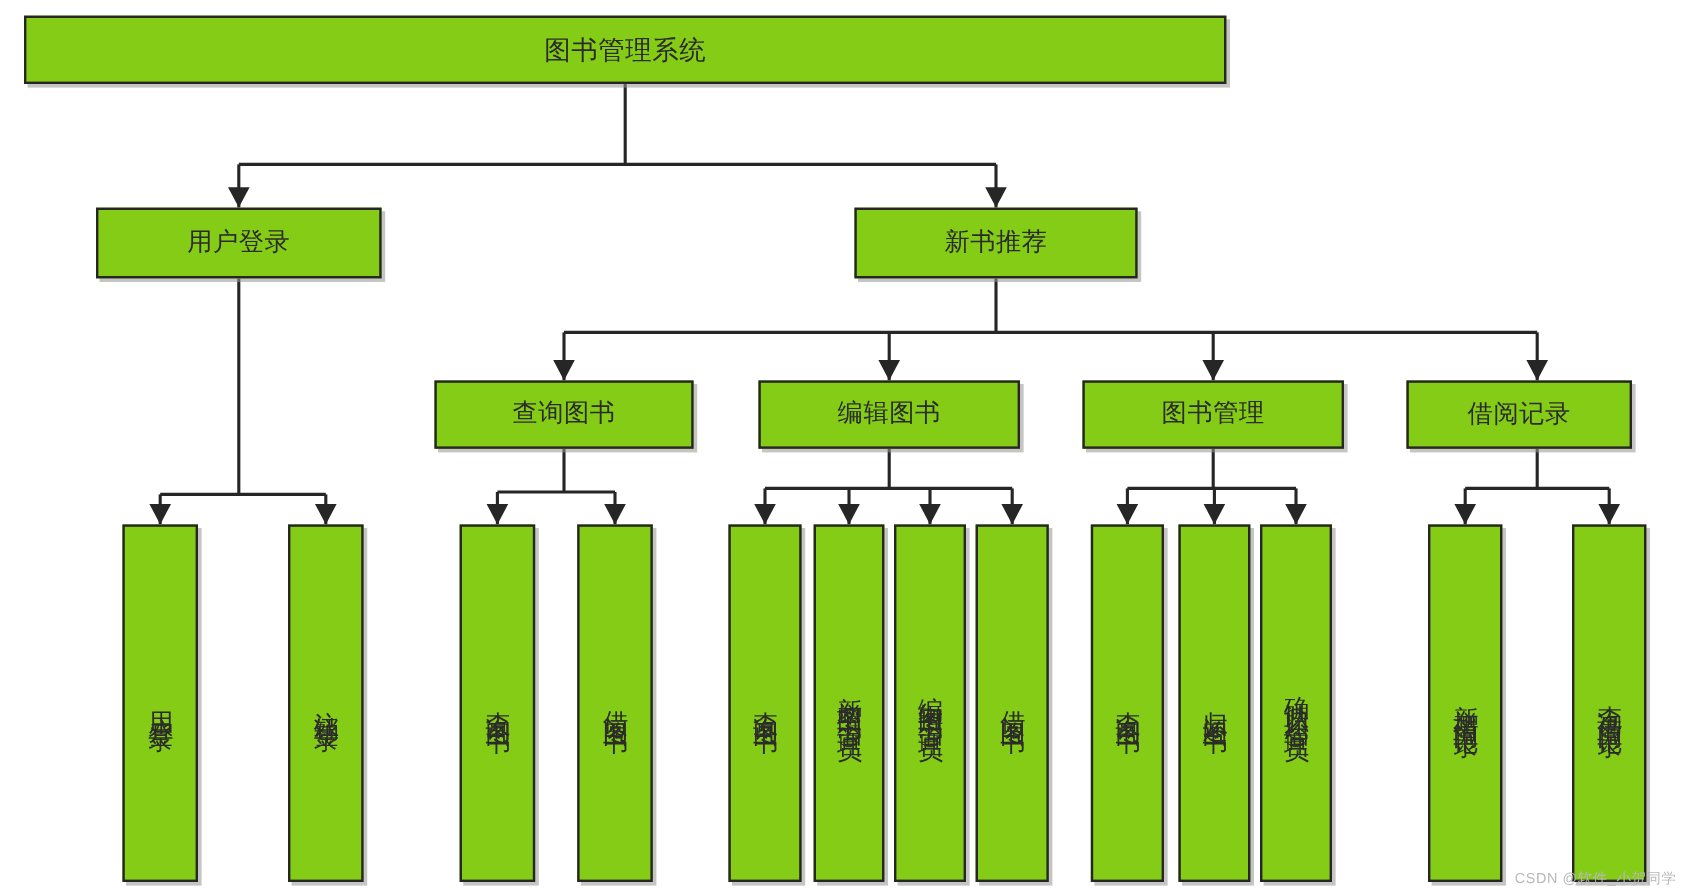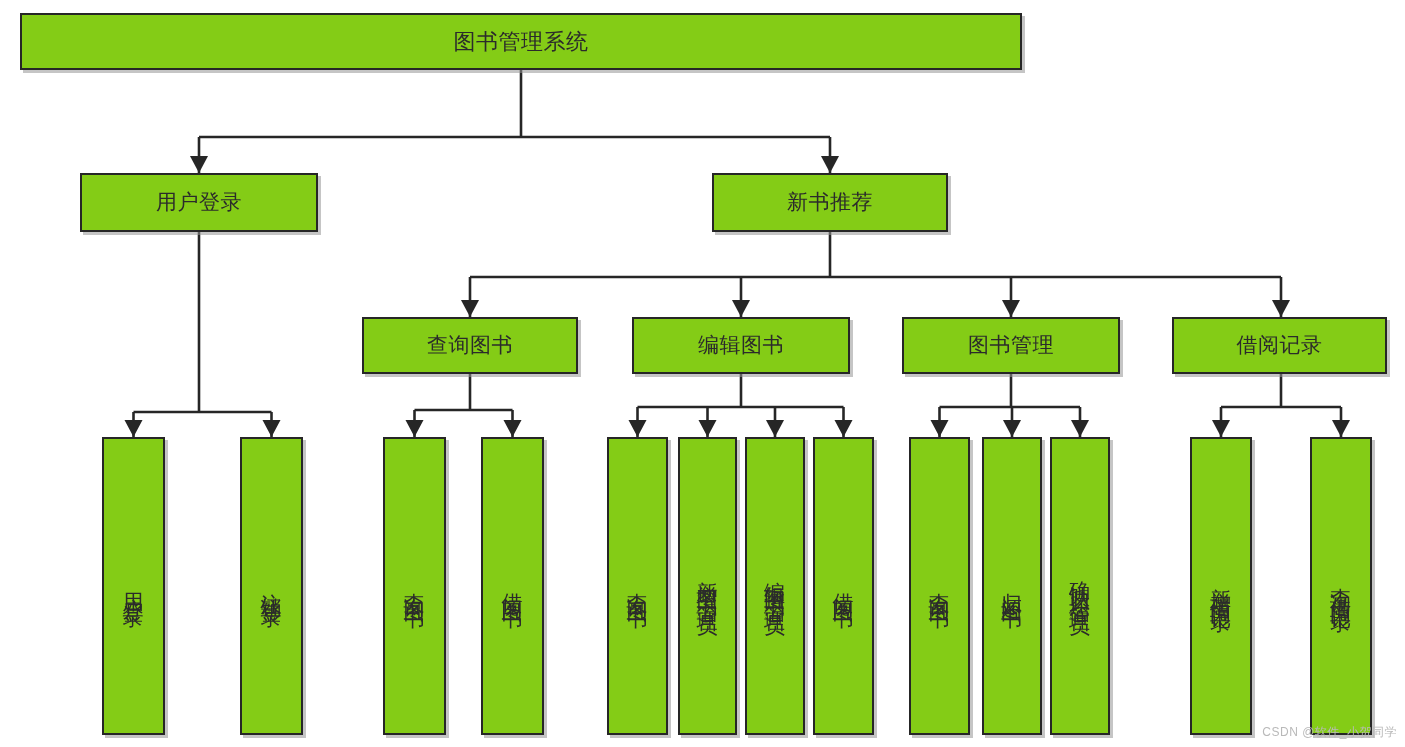--- a/index.html
+++ b/index.html
@@ -153,21 +153,21 @@
       </div>
       <div class="node-box horizontal" style="left: 362px; top: 317px; width: 216px; height: 57px;">
         <span class="node-label">查询图书</span>
       </div>
       <div class="node-box horizontal" style="left: 632px; top: 317px; width: 218px; height: 57px;">
         <span class="node-label">编辑图书</span>
       </div>
       <div class="node-box horizontal" style="left: 902px; top: 317px; width: 218px; height: 57px;">
         <span class="node-label">图书管理</span>
       </div>
-      <div class="node-box horizontal" style="left: 1172px; top: 317px; width: 215px; height: 57px; font-family: Liberation Serif, serif;">
+      <div class="node-box horizontal" style="left: 1172px; top: 317px; width: 188px; height: 57px; font-family: Liberation Serif, serif;">
         <span class="node-label">借阅记录</span>
       </div>
       <div class="node-box vertical" style="left: 102px; top: 437px; width: 63px; height: 298px;">
         <span class="node-label">用户登录</span>
       </div>
       <div class="node-box vertical" style="left: 240px; top: 437px; width: 63px; height: 298px;">
         <span class="node-label">注销登录</span>
       </div>
       <div class="node-box vertical" style="left: 383px; top: 437px; width: 63px; height: 298px;">
         <span class="node-label">查询图书</span>

